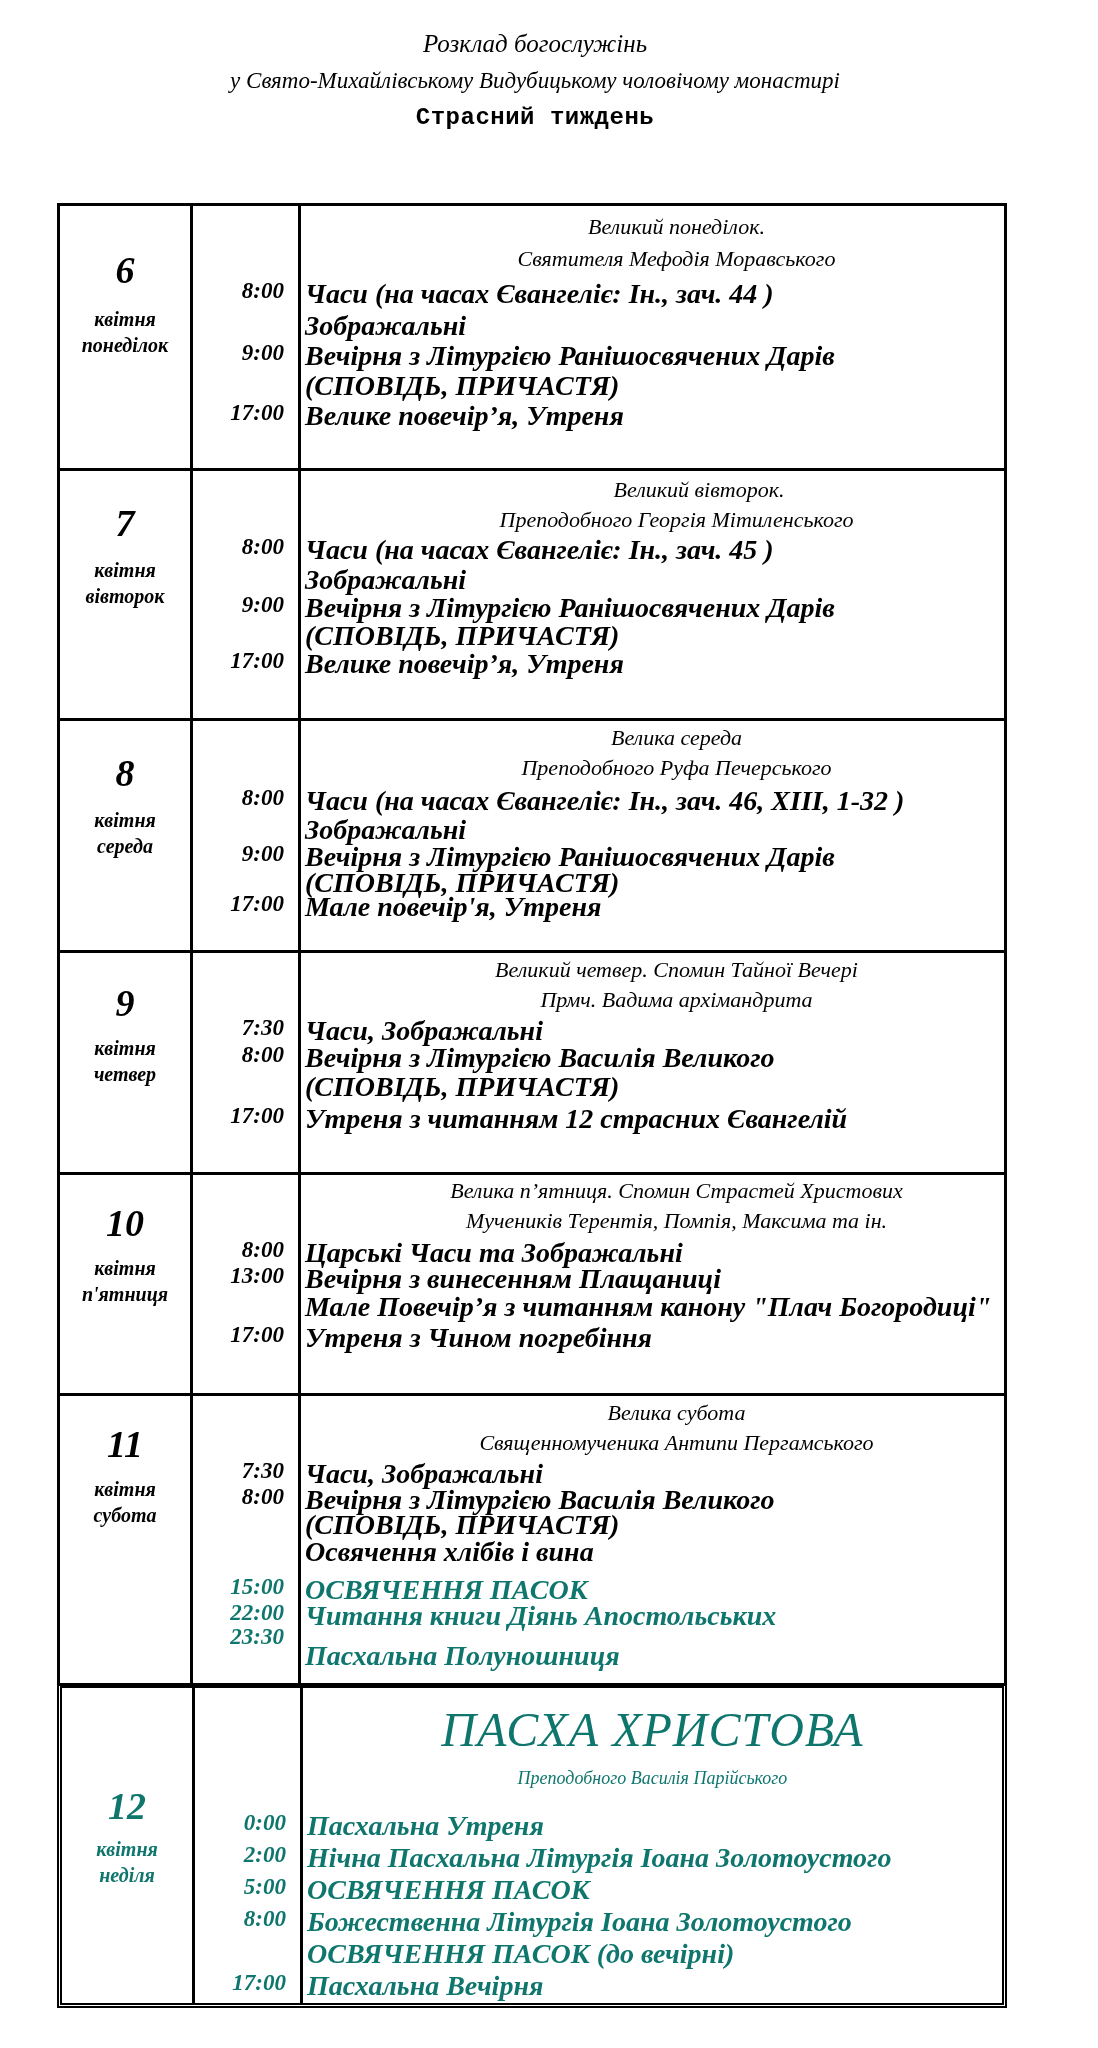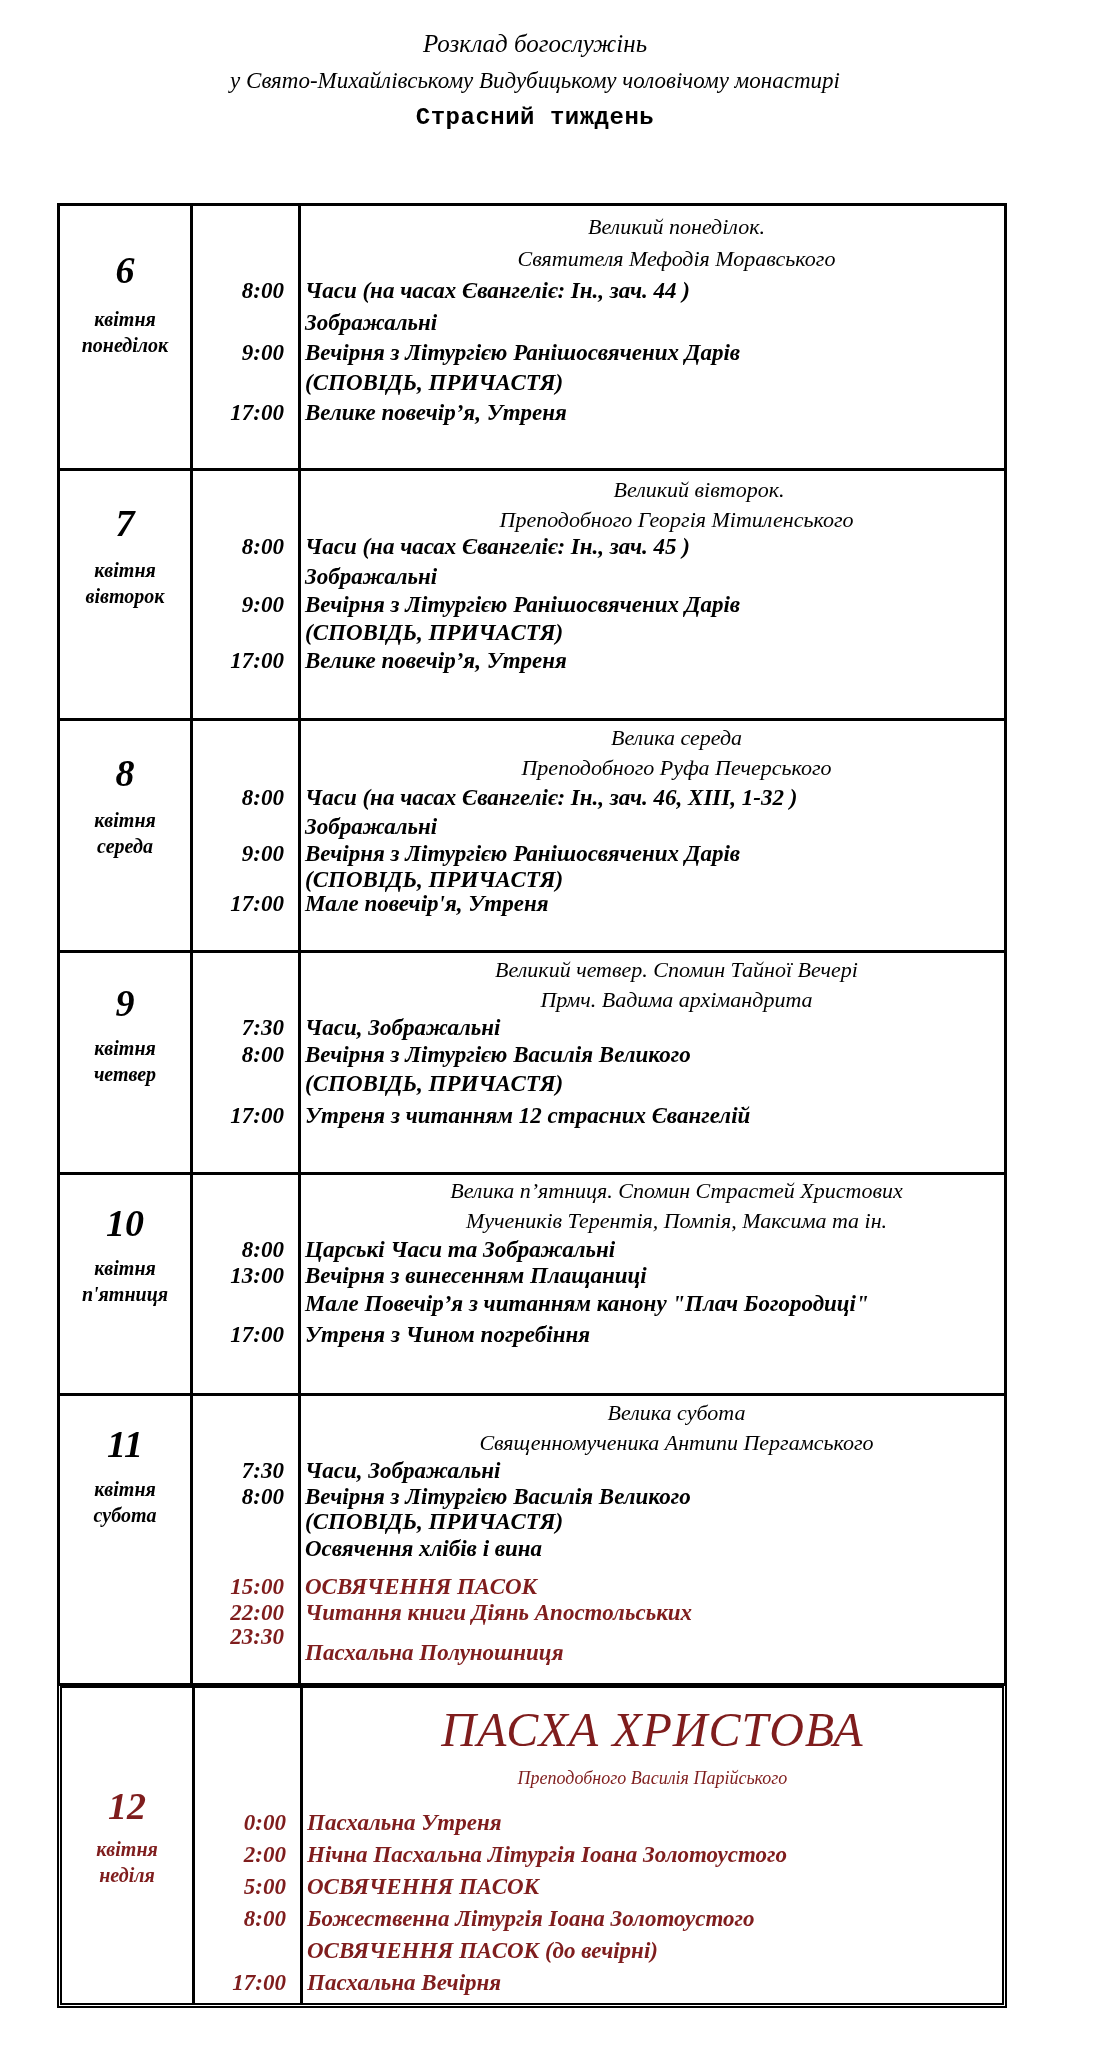--- a/index.html
+++ b/index.html
@@ -14,23 +14,23 @@
   .row.double { border: 5px double #000; }
   .cell { position: absolute; top: 0; bottom: 0; }
   .c-day { left: 0; width: 130px; border-right: 3px solid #000; }
   .c-time { left: 133px; width: 105px; border-right: 3px solid #000; }
   .c-body { left: 241px; right: 0; }
 
   .day-num { position: absolute; left: 0; width: 130px; text-align: center; font-family: "Liberation Serif", serif; font-weight: bold; font-style: italic; font-size: 38px; }
   .day-sub { position: absolute; left: 0; width: 130px; text-align: center; font-family: "Liberation Serif", serif; font-weight: bold; font-style: italic; font-size: 20px; }
 
   .time { position: absolute; right: 14px; text-align: right; font-family: "Liberation Serif", serif; font-weight: bold; font-style: italic; font-size: 23px; white-space: nowrap; }
-  .line { position: absolute; left: 4px; white-space: nowrap; font-family: "Liberation Serif", serif; font-weight: bold; font-style: italic; font-size: 23px; text-align: center; }
+  .line { position: absolute; left: 4px; white-space: nowrap; font-family: "Liberation Serif", serif; font-weight: bold; font-style: italic; font-size: 28px; text-align: center; }
   .head { position: absolute; left: 0; right: 0; text-align: center; white-space: nowrap; font-family: "Liberation Serif", serif; font-style: italic; font-size: 22px; margin-left: 48px; }
-  .red { color: #7f1d1d; }
+  .red { color: #0f766e; }
   .pascha-title { position: absolute; left: 0; right: 0; text-align: center; font-family: "Liberation Serif", serif; font-style: italic; font-size: 48px; letter-spacing: 1px; }
   .pascha-sub { position: absolute; left: 0; right: 0; text-align: center; font-family: "Liberation Serif", serif; font-style: italic; font-size: 18px; }
 </style>
 </head>
 <body>
 
 <div class="title t1">Розклад богослужінь</div>
 <div class="title t2">у Свято-Михайлівському Видубицькому чоловічому монастирі</div>
 <div class="title t3">Страсний  тиждень</div>
 

